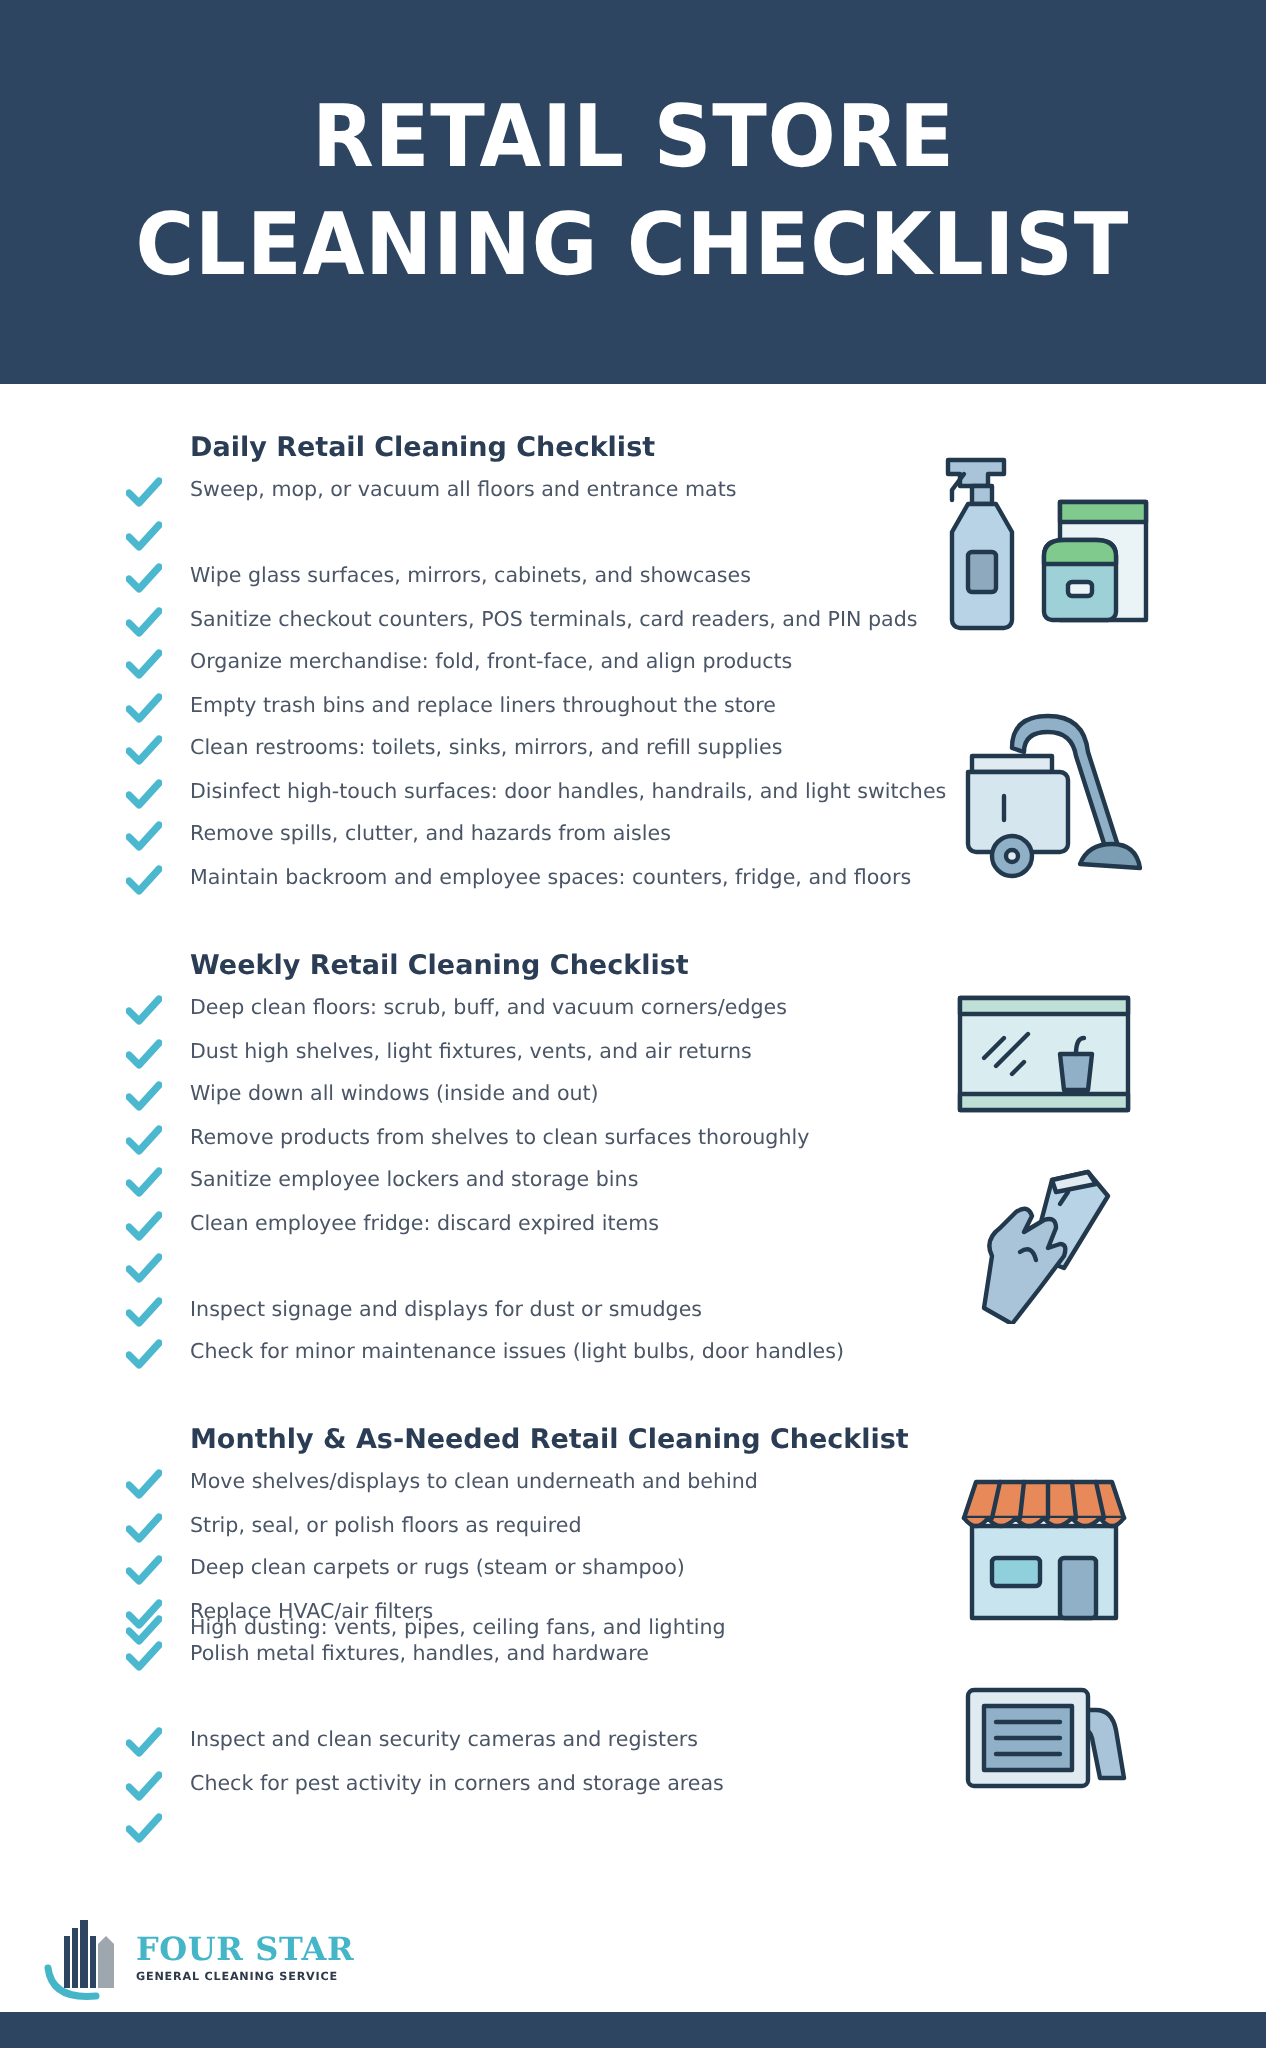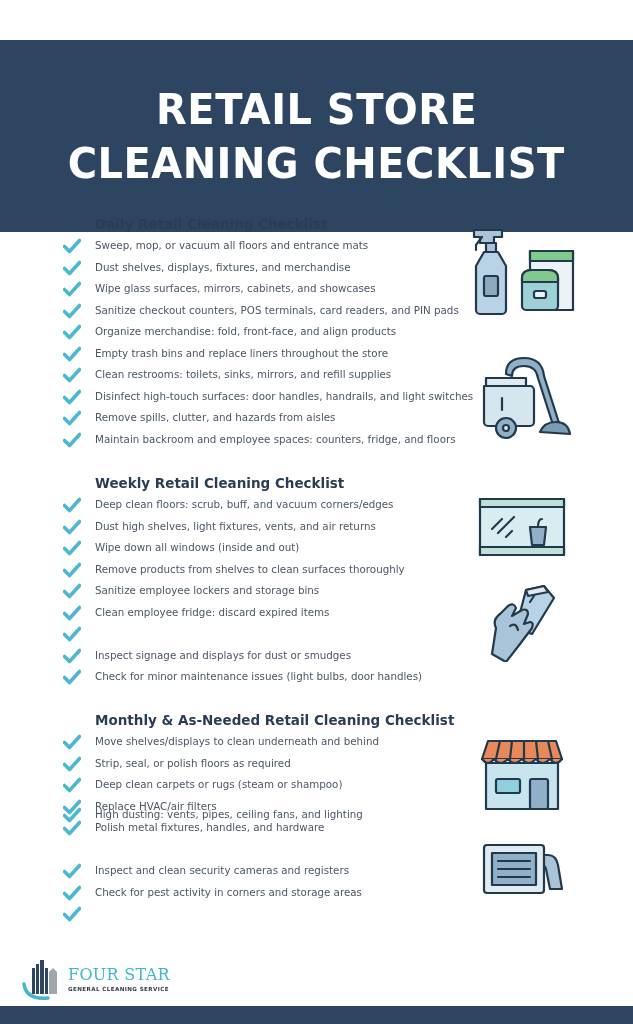--- a/index.html
+++ b/index.html
@@ -1,27 +1,27 @@
 <!DOCTYPE html>
 <html><head>
 <meta charset="utf-8">
 <style>
   * { margin:0; padding:0; box-sizing:border-box; }
   html, body { width:633px; height:1024px; background:#ffffff; overflow:hidden; }
   body { position:relative; font-family:"Liberation Sans", "DejaVu Sans", sans-serif; }
-  .header { position:absolute; left:0; top:0; width:633px; height:192px; background:#2e4562; display:flex; flex-direction:column; align-items:center; justify-content:center;margin-top:40px; }
+  .header { position:absolute; left:0; top:0; width:633px; height:192px; background:#2e4562; display:flex; flex-direction:column; align-items:center; justify-content:center; }
   .title-line { color:#ffffff; font-family:"DejaVu Sans", sans-serif; font-weight:bold; font-size:43px; letter-spacing:0.5px; line-height:54px; transform:scaleX(0.93); }
   .section { position:absolute; left:0; width:460px; }
   .section-title { position:absolute; left:95px; font-family:"DejaVu Sans", sans-serif; font-weight:bold; font-size:13.5px; color:#2b3d55; white-space:nowrap; }
   .item { position:absolute; left:0; height:21px; width:460px; }
   .check { position:absolute; left:63px; top:2px; width:18px; height:16px; }
   .item-text { position:absolute; left:95px; top:3px; font-family:"DejaVu Sans", sans-serif; font-size:10.3px; color:#4a5566; white-space:nowrap;text-align:right; }
   .illus { position:absolute; }
   .footer-logo { position:absolute; left:20px; top:958px; width:160px; height:42px; }
-  .logo-name { position:absolute; left:48px; top:7px; font-family:"DejaVu Serif", serif; font-size:16px; color:#45b6c8; letter-spacing:0.3px; }
+  .logo-name { position:absolute; left:48px; top:7px; font-family:"DejaVu Serif", serif; font-size:16px; color:#45b6c8; letter-spacing:0.3px;font-weight:bold; }
   .logo-sub { position:absolute; left:48px; top:28px; font-family:"DejaVu Sans", sans-serif; font-weight:bold; font-size:5.6px; color:#2e3a48; letter-spacing:0.4px; white-space:nowrap; }
   .footer-bar { position:absolute; left:0; top:1006px; width:633px; height:18px; background:#2e4562; }
 </style>
 </head>
 <body>
 
 <div class="header">
   <div class="title-line">RETAIL STORE</div>
   <div class="title-line">CLEANING CHECKLIST</div>
 </div>
@@ -37,21 +37,20 @@
   <div class="item" style="top:236px">
       <svg class="check" viewBox="0 0 18 16">
         <use href="#chk"></use>
       </svg>
       <span class="item-text">Sweep, mop, or vacuum all floors and entrance mats</span>
     </div>
   <div class="item" style="top:258px">
       <svg class="check" viewBox="0 0 18 16">
         <use href="#chk"></use>
       </svg>
-      <span class="item-text">Dust shelves, displays, fixtures, and merchandise</span>
     </div>
   <div class="item" style="top:279px">
       <svg class="check" viewBox="0 0 18 16">
         <use href="#chk"></use>
       </svg>
       <span class="item-text">Wipe glass surfaces, mirrors, cabinets, and showcases</span>
     </div>
   <div class="item" style="top:301px">
       <svg class="check" viewBox="0 0 18 16">
         <use href="#chk"></use>

